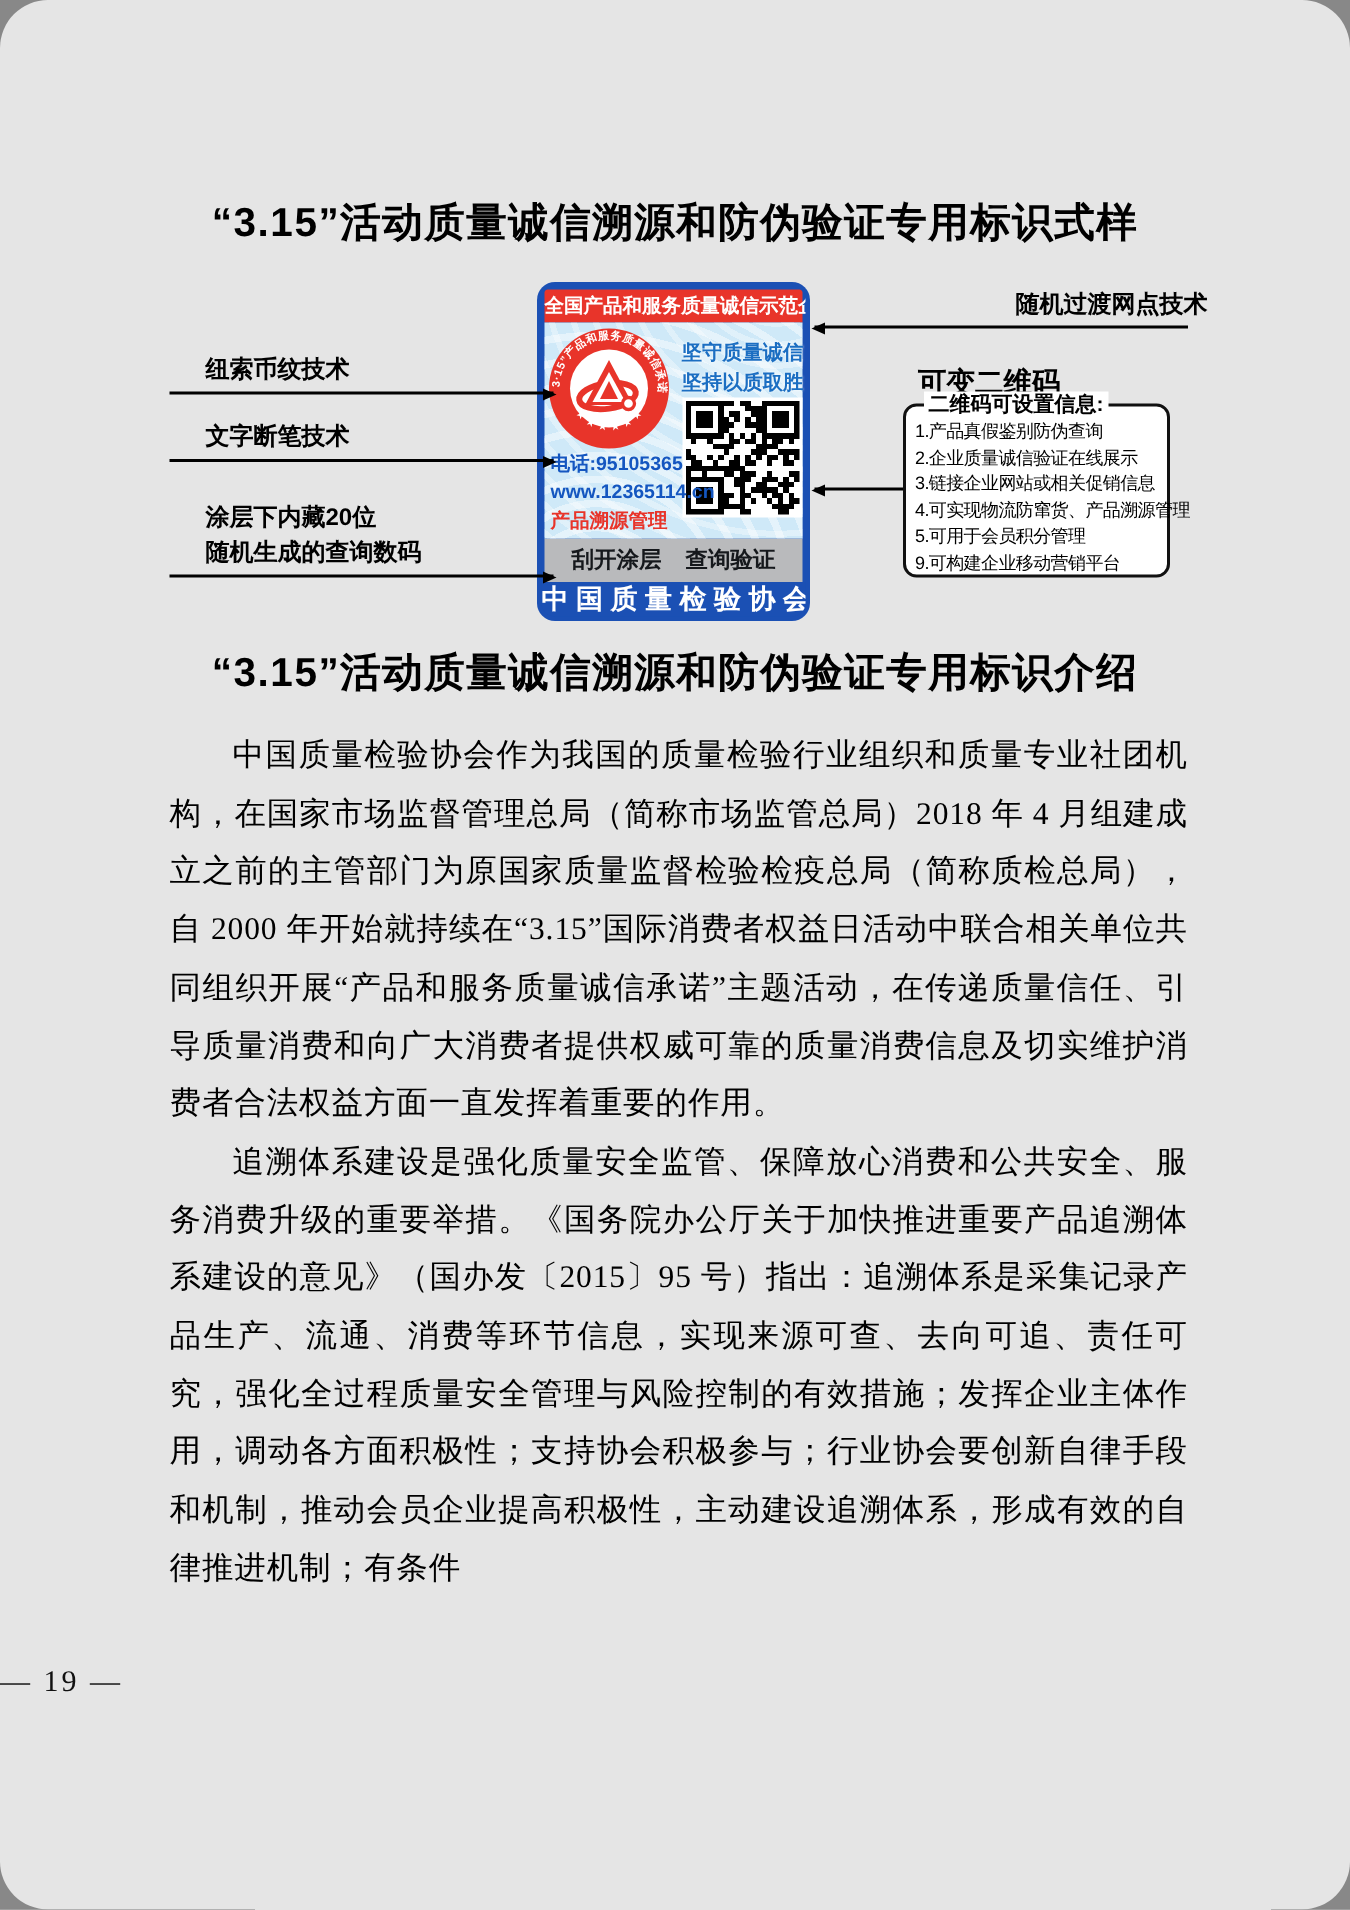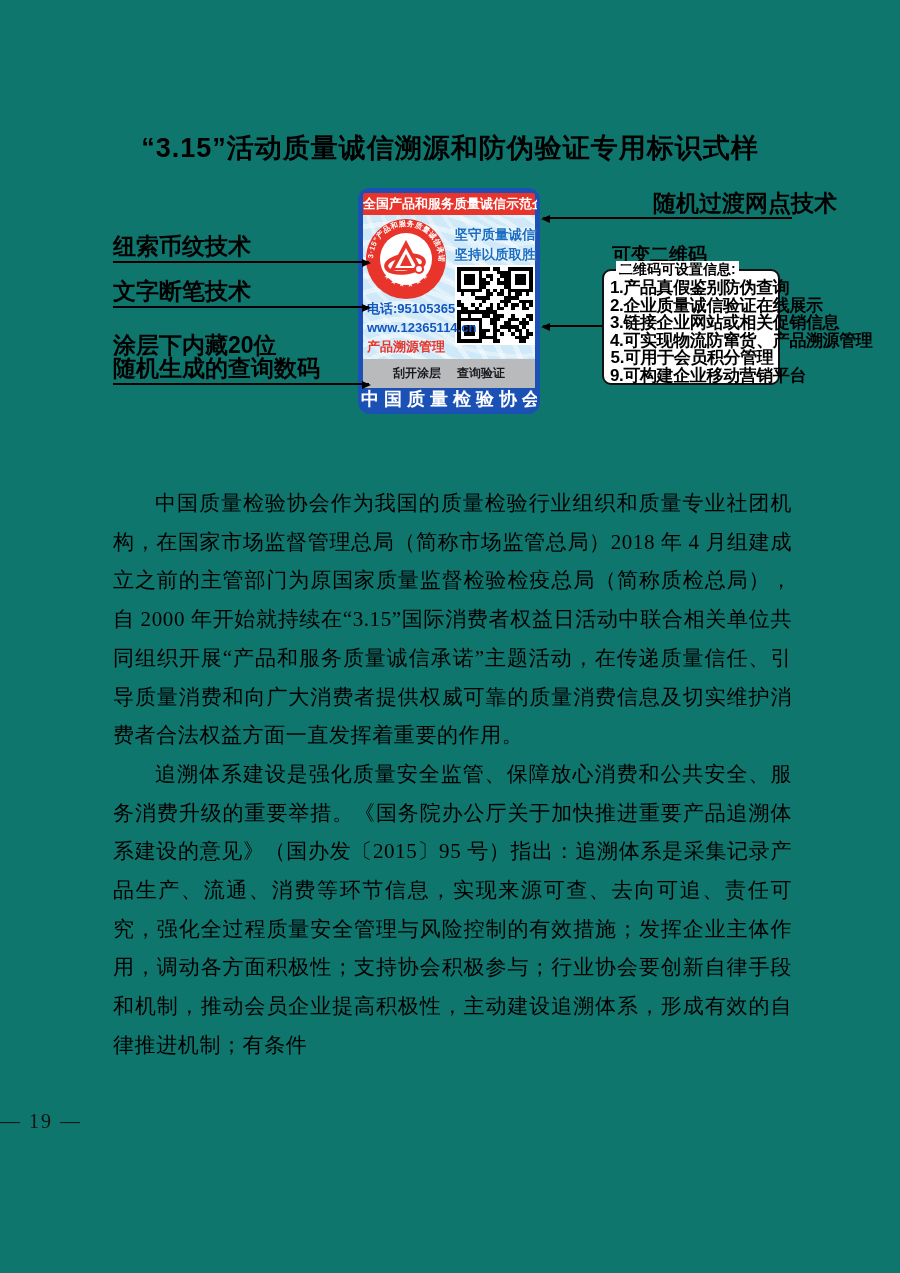--- a/index.html
+++ b/index.html
@@ -1,19 +1,19 @@
 <!DOCTYPE html>
 <html><head>
 <meta charset="utf-8">
 <style>
   html,body{margin:0;padding:0;background:#888;}
   .page{
-    position:relative;width:900px;height:1273px;background:#0f766e;
+    position:relative;width:900px;height:1273px;background:#e5e5e5;
     margin:0 auto;overflow:hidden;
-    font-family:"Liberation Serif", serif;color:#000;
+    font-family:"Liberation Serif", serif;color:#000;border-radius:32px;
   }
   
   .doc-title{
     position:absolute;left:0;width:900px;text-align:center;
     font-family:"Liberation Sans", sans-serif;
     font-weight:bold;font-size:27px;letter-spacing:1px;color:#000;
   }
   #title1{top:130px;}
   #title2{top:430px;}
 
@@ -51,34 +51,34 @@
   .st-qr{position:absolute;left:92px;top:50px;width:80px;height:80px;background:#fff;padding:2px;box-sizing:border-box;}
   .st-contact{
     position:absolute;left:4px;top:84px;
     font-family:"Liberation Sans", sans-serif;font-weight:bold;
     line-height:19px;white-space:nowrap;
   }
   .st-phone,.st-web{color:#1456c0;font-size:13px;}
   .st-scan{color:#e8342a;font-size:13px;}
   .st-graybar{
     margin:0 2px;background:#b9babc;color:#15181c;
-    font-family:"Liberation Sans", sans-serif;font-weight:bold;font-size:12px;
+    font-family:"Liberation Sans", sans-serif;font-weight:bold;font-size:15px;
     line-height:29px;display:flex;justify-content:center;gap:16px;white-space:nowrap;
   }
   .st-bluebar{
     color:#fff;background:#1b50b4;
     font-family:"Liberation Sans", sans-serif;font-weight:bold;font-size:18px;
     line-height:23px;text-align:center;letter-spacing:5px;white-space:nowrap;
   }
 
   
   .co-label{
     position:absolute;
     font-family:"Liberation Sans", sans-serif;font-weight:bold;
-    font-size:23px;line-height:23px;color:#000;white-space:nowrap;
+    font-size:16px;line-height:23px;color:#000;white-space:nowrap;margin-left:24px;
   }
   .cline{position:absolute;height:0;border-top:2px solid #000;}
   .cline.ar::after{
     content:"";position:absolute;right:-2px;top:-4px;
     border-left:9px solid #000;border-top:4px solid transparent;border-bottom:4px solid transparent;
   }
   .cline.al::before{
     content:"";position:absolute;left:-2px;top:-4px;
     border-right:9px solid #000;border-top:4px solid transparent;border-bottom:4px solid transparent;
   }
@@ -91,22 +91,22 @@
   .qr-box{
     position:absolute;left:602px;top:84px;width:178px;height:116px;
     border:2px solid #111;border-radius:9px;box-sizing:border-box;
     padding:8px 4px 0 6px;background:#fff;
   }
   .qr-box-legend{
     position:absolute;left:12px;top:-10px;background:#fff;padding:0 3px;
     font-family:"Liberation Sans", sans-serif;font-weight:bold;font-size:14px;white-space:nowrap;
   }
   .qr-box-item{
-    font-family:"Liberation Sans", sans-serif;font-weight:bold;
-    font-size:17px;line-height:17.5px;letter-spacing:-0.4px;white-space:nowrap;text-align:center;
+    font-family:"Liberation Sans", sans-serif;font-weight:normal;
+    font-size:12px;line-height:17.5px;letter-spacing:-0.4px;white-space:nowrap;
   }
 
   
   .content{
     position:absolute;left:113px;top:484px;width:679px;
   }
   .content p{
     margin:0;text-indent:2em;text-align:justify;
     font-size:21px;line-height:38.7px;letter-spacing:0.6px;
   }
@@ -347,20 +347,21 @@
       <div class="qr-box-item">2.企业质量诚信验证在线展示</div>
       <div class="qr-box-item">3.链接企业网站或相关促销信息</div>
       <div class="qr-box-item">4.可实现物流防窜货、产品溯源管理</div>
       <div class="qr-box-item">5.可用于会员积分管理</div>
       <div class="qr-box-item">9.可构建企业移动营销平台</div>
     </div>
     <div class="cline al" style="left:543px;top:140px;width:59px;"></div>
 
   </div>
 
+  <div class="doc-title" id="title2">“3.15”活动质量诚信溯源和防伪验证专用标识介绍</div>
 
   <div class="content">
     <p>中国质量检验协会作为我国的质量检验行业组织和质量专业社团机构，在国家市场监督管理总局（简称市场监管总局）2018 年 4 月组建成立之前的主管部门为原国家质量监督检验检疫总局（简称质检总局），自 2000 年开始就持续在“3.15”国际消费者权益日活动中联合相关单位共同组织开展“产品和服务质量诚信承诺”主题活动，在传递质量信任、引导质量消费和向广大消费者提供权威可靠的质量消费信息及切实维护消费者合法权益方面一直发挥着重要的作用。</p>
     <p>追溯体系建设是强化质量安全监管、保障放心消费和公共安全、服务消费升级的重要举措。《国务院办公厅关于加快推进重要产品追溯体系建设的意见》（国办发〔2015〕95 号）指出：追溯体系是采集记录产品生产、流通、消费等环节信息，实现来源可查、去向可追、责任可究，强化全过程质量安全管理与风险控制的有效措施；发挥企业主体作用，调动各方面积极性；支持协会积极参与；行业协会要创新自律手段和机制，推动会员企业提高积极性，主动建设追溯体系，形成有效的自律推进机制；有条件</p>
   </div>
 
   <div class="page-number">— 19 —</div>
 
 </div>
 

